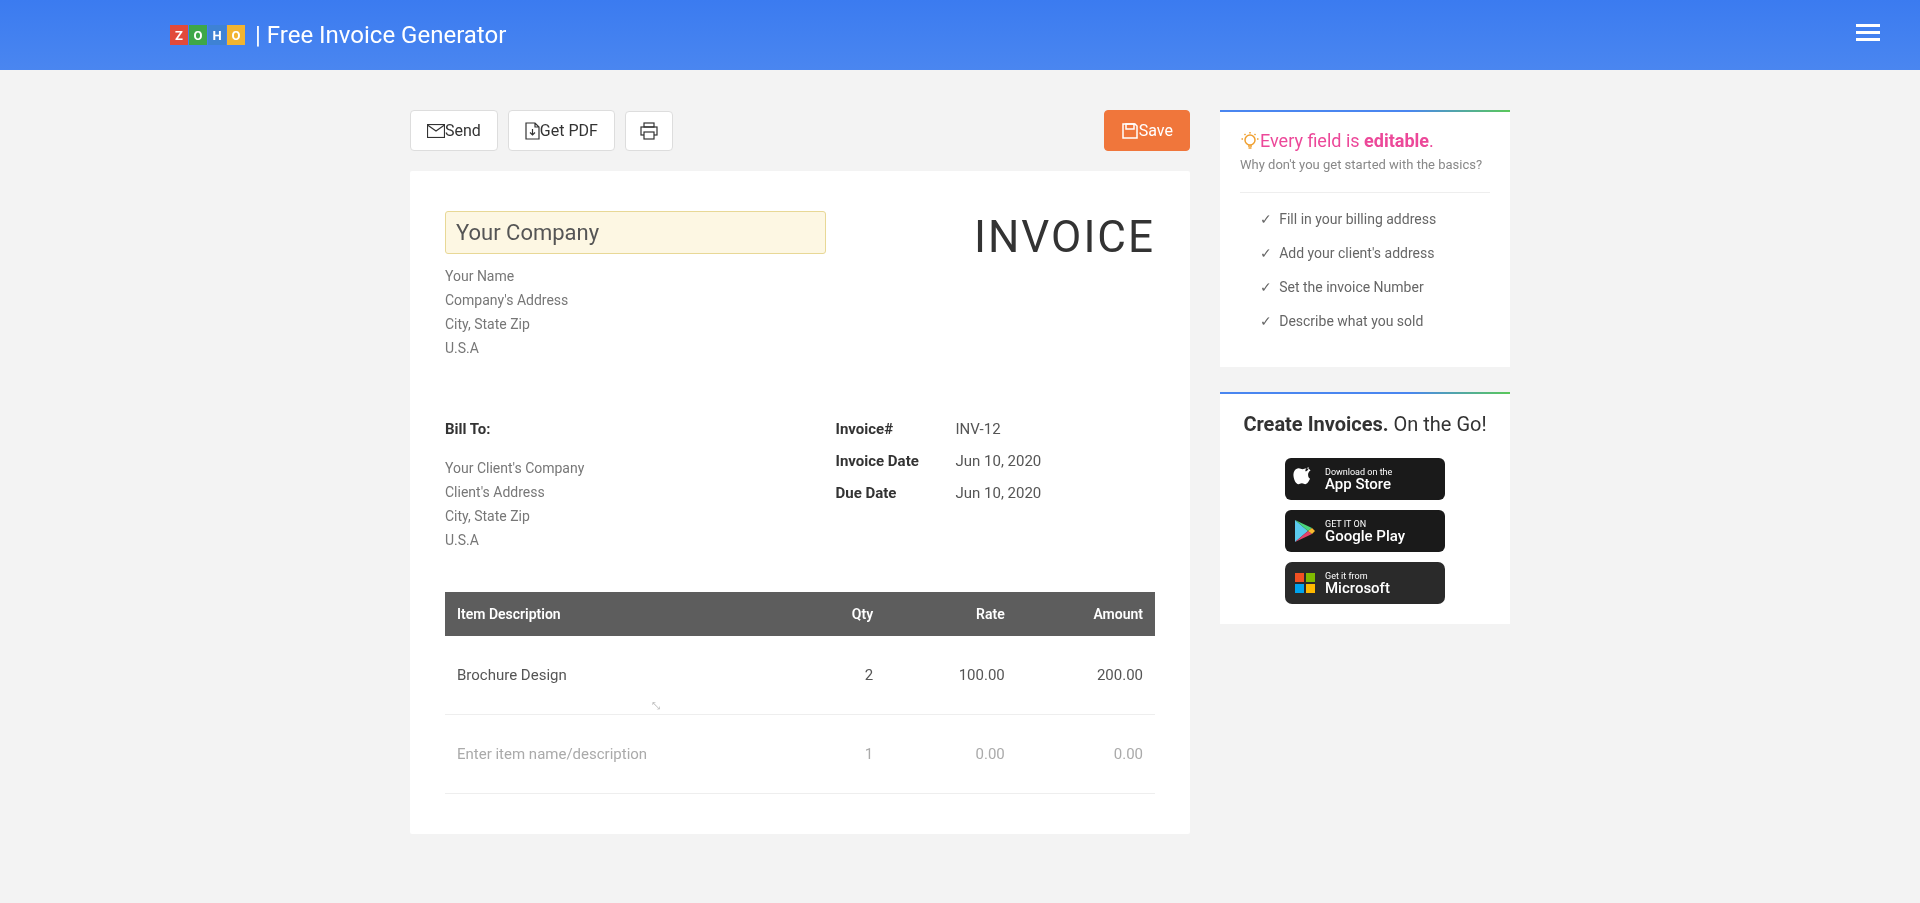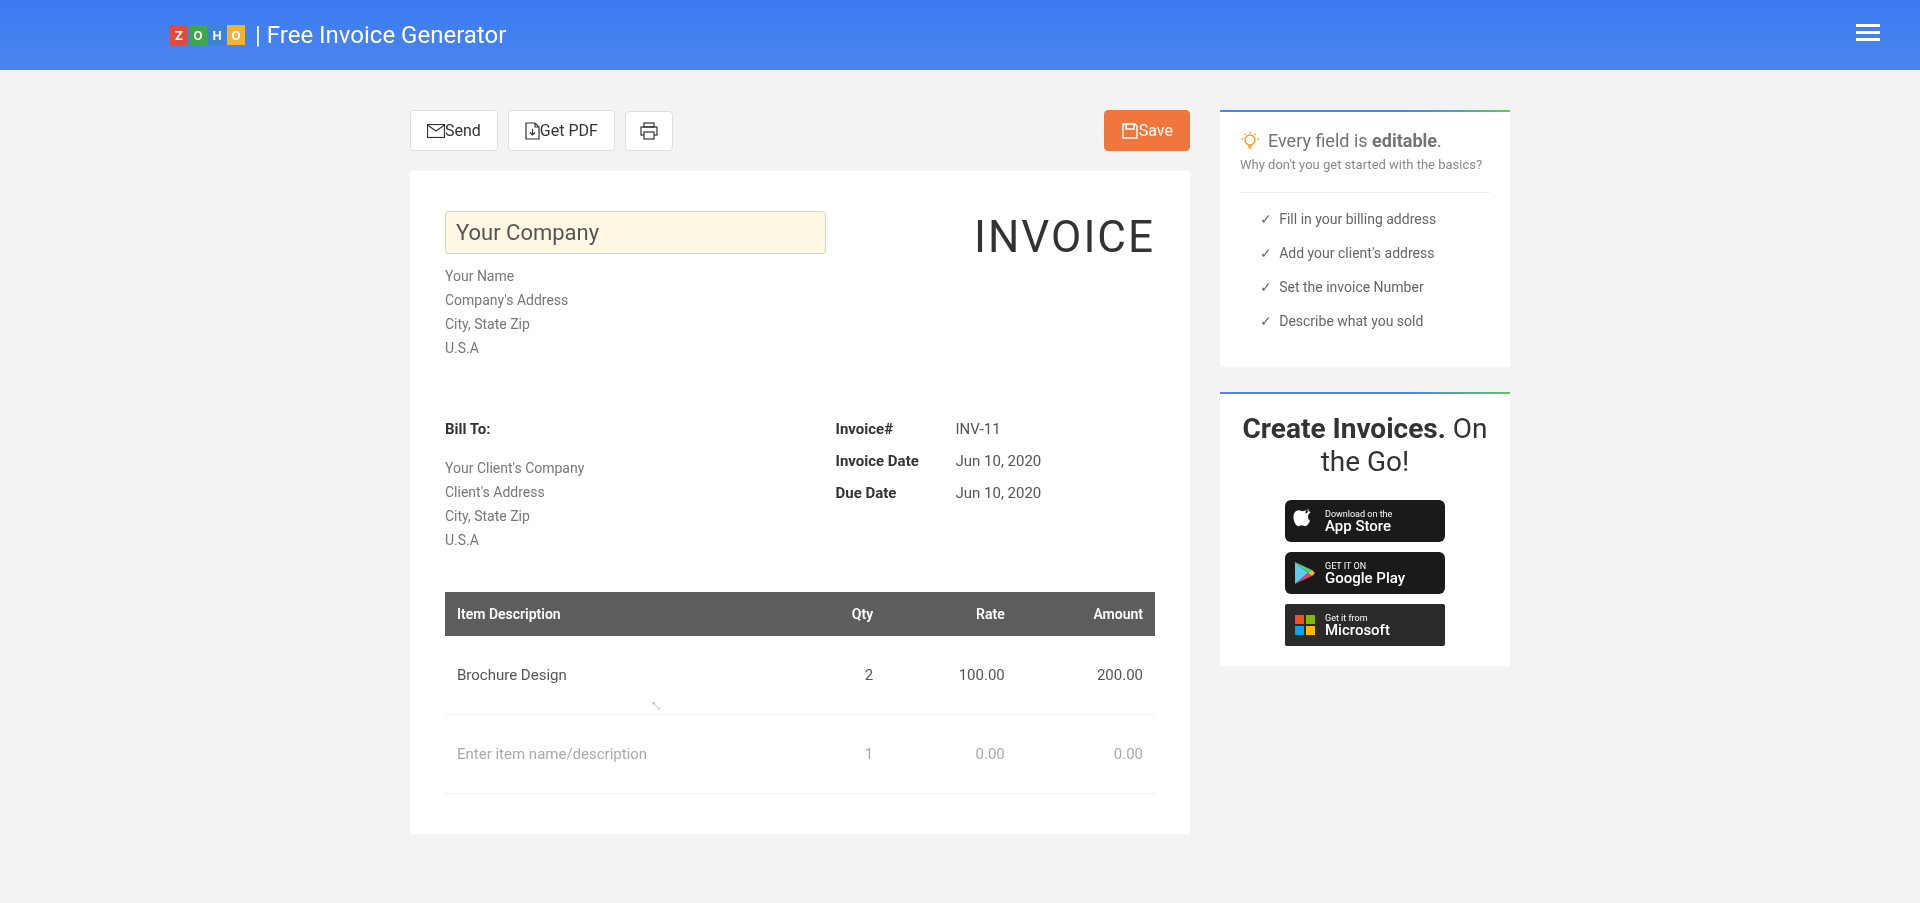--- a/index.html
+++ b/index.html
@@ -49,33 +49,33 @@
     .items-table tbody td.num { text-align: right; }
     .items-table .desc-cell { position: relative; }
     .items-table .placeholder { color: #aaa; }
     .resize-handle { position: absolute; bottom: 2px; right: 140px; color: #aaa; font-size: 10px; }
     
     .right-col { flex: 0 0 290px; }
     
     .side-card { background: white; margin-bottom: 25px; padding: 20px; position: relative; }
     .side-card::before { content: ''; position: absolute; top: 0; left: 0; right: 0; height: 2px; background: linear-gradient(90deg, #4a86f0 0%, #4a86f0 65%, #5ac85a 100%); }
     
-    .tip-header { display: flex; align-items: center; gap: 8px; font-size: 18px; color: #737373; margin-bottom: 6px; }
+    .tip-header { display: flex; align-items: center; font-size: 18px; color: #ec4899; margin-bottom: 6px; }
     .tip-bold { font-weight: bold; }
     .tip-sub { font-size: 13px; color: #888; margin-bottom: 20px; }
     .tip-divider { height: 1px; background: #eee; margin-bottom: 18px; }
     .check-list { list-style: none; padding-left: 20px; }
     .check-list li { font-size: 14px; color: #666; margin-bottom: 18px; }
     .check-list li::before { content: '✓ '; margin-right: 4px; }
     
-    .create-title { font-size: 28px; color: #333; text-align: center; margin-bottom: 22px; }
+    .create-title { font-size: 20px; color: #333; text-align: center; margin-bottom: 22px; }
     .create-bold { font-weight: bold; }
     .store-badges { display: flex; flex-direction: column; align-items: center; gap: 10px; }
     .store-badge { width: 160px; height: 42px; background: #1a1a1a; border-radius: 6px; display: flex; align-items: center; justify-content: center; gap: 8px; cursor: pointer; padding: 0 8px; }
-    .store-badge.ms { background: #2a2a2a; border-radius: 2px; }
+    .store-badge.ms { background: #2a2a2a; border-radius: 7px; }
     .store-icon { flex: 0 0 24px; }
     .store-text { flex: 1; color: white; }
     .store-small { font-size: 9px; }
     .store-big { font-size: 15px; font-weight: 500; line-height: 1; }
   </style>
 </head>
 <body>
 
 <div class="header">
   <div class="header-left">
@@ -145,21 +145,21 @@
         <div class="bill-to">
           <div class="bill-to-label">Bill To:</div>
           <div class="addr-line">Your Client's Company</div>
           <div class="addr-line">Client's Address</div>
           <div class="addr-line">City, State Zip</div>
           <div class="addr-line">U.S.A</div>
         </div>
         <div class="invoice-meta">
           <div class="meta-row">
             <div class="meta-label">Invoice#</div>
-            <div class="meta-value">INV-11</div>
+            <div class="meta-value">INV-12</div>
           </div>
           <div class="meta-row">
             <div class="meta-label">Invoice Date</div>
             <div class="meta-value">Jun 10, 2020</div>
           </div>
           <div class="meta-row">
             <div class="meta-label">Due Date</div>
             <div class="meta-value">Jun 10, 2020</div>
           </div>
         </div>

